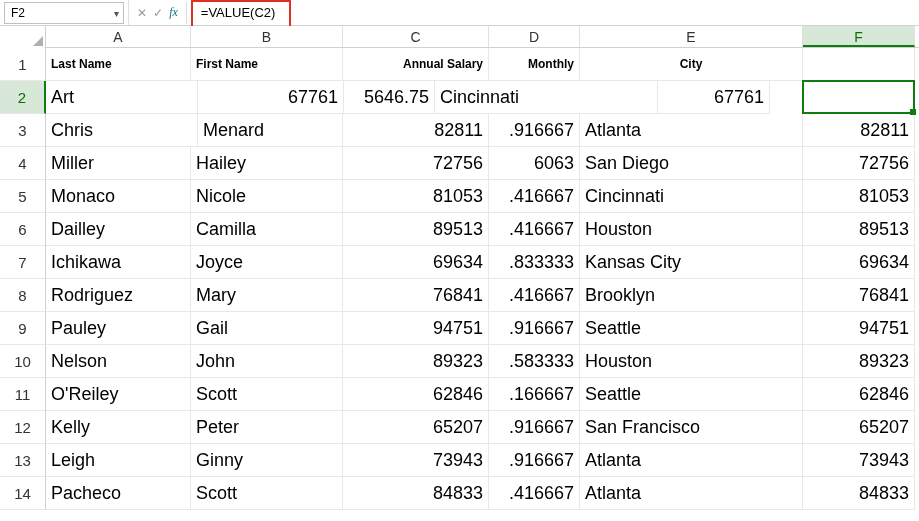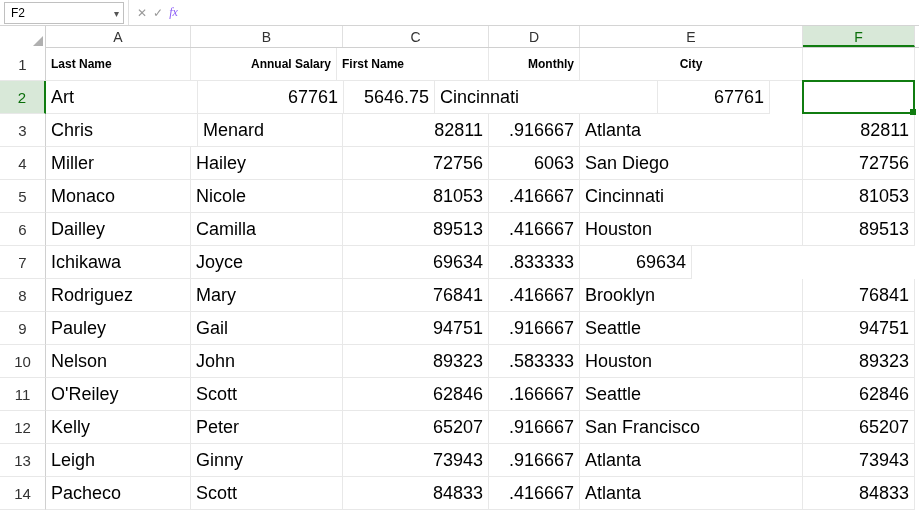--- a/index.html
+++ b/index.html
@@ -39,21 +39,21 @@
   .fb-icons {
     display: flex;
     align-items: center;
     gap: 6px;
     padding: 0 8px;
     border-left: 1px solid #e0e0e0;
     height: 100%;
     color: #999;
     font-size: 12px;
   }
-  .fb-icons .fx { font-style: italic; color: #8b5cf6; font-family: 'Times New Roman', serif; }
+  .fb-icons .fx { font-style: italic; color: #0f766e; font-family: 'Times New Roman', serif; }
   .formula-input-wrap {
     flex: 1;
     height: 22px;
     display: flex;
     align-items: center;
     padding-left: 8px;
     border-left: 1px solid #e0e0e0;
     position: relative;
   }
   .formula-highlight {
@@ -157,40 +157,44 @@
 <div class="formula-bar">
   <div class="name-box">
     <span>F2</span>
     <span class="chev">▾</span>
   </div>
   <div class="fb-icons">
     <span>✕</span>
     <span>✓</span>
     <span class="fx">fx</span>
   </div>
+  <div class="formula-input-wrap">
+    <div class="formula-highlight"></div>
+    <span class="formula-text">=VALUE(C2)</span>
+  </div>
 </div>
 
 <div class="sheet">
   <div class="col-headers">
     <div class="corner"></div>
 
   <div class="col-h wA">A</div>
       <div class="col-h wB">B</div>
       <div class="col-h wC">C</div>
       <div class="col-h wD">D</div>
       <div class="col-h wE">E</div>
       <div class="col-h wF selected">F</div>
     </div>
   <div class="grid">
 
   <div class="row">
         <div class="row-h">1</div>
         <div class="cell header wA">Last Name</div>
+        <div class="cell header wB">First Name</div>
         <div class="cell header wC num">Annual Salary</div>
-        <div class="cell header wB">First Name</div>
         <div class="cell header wD num">Monthly</div>
         <div class="cell header wE center">City</div>
         <div class="cell header wF"></div>
       </div>
       <div class="row">
         <div class="row-h selected">2</div>
         <div class="cell wB">Art</div>
         <div class="cell wC num">67761</div>
         <div class="cell wD num">5646.75</div>
         <div class="cell wE">Cincinnati</div>
@@ -231,20 +235,21 @@
         <div class="cell wD num">.416667</div>
         <div class="cell wE">Houston</div>
         <div class="cell wF num">89513</div>
       </div>
       <div class="row">
         <div class="row-h">7</div>
         <div class="cell wA">Ichikawa</div>
         <div class="cell wB">Joyce</div>
         <div class="cell wC num">69634</div>
         <div class="cell wD num">.833333</div>
+        <div class="cell wE">Kansas City</div>
         <div class="cell wF num">69634</div>
       </div>
       <div class="row">
         <div class="row-h">8</div>
         <div class="cell wA">Rodriguez</div>
         <div class="cell wB">Mary</div>
         <div class="cell wC num">76841</div>
         <div class="cell wD num">.416667</div>
         <div class="cell wE">Brooklyn</div>
         <div class="cell wF num">76841</div>

